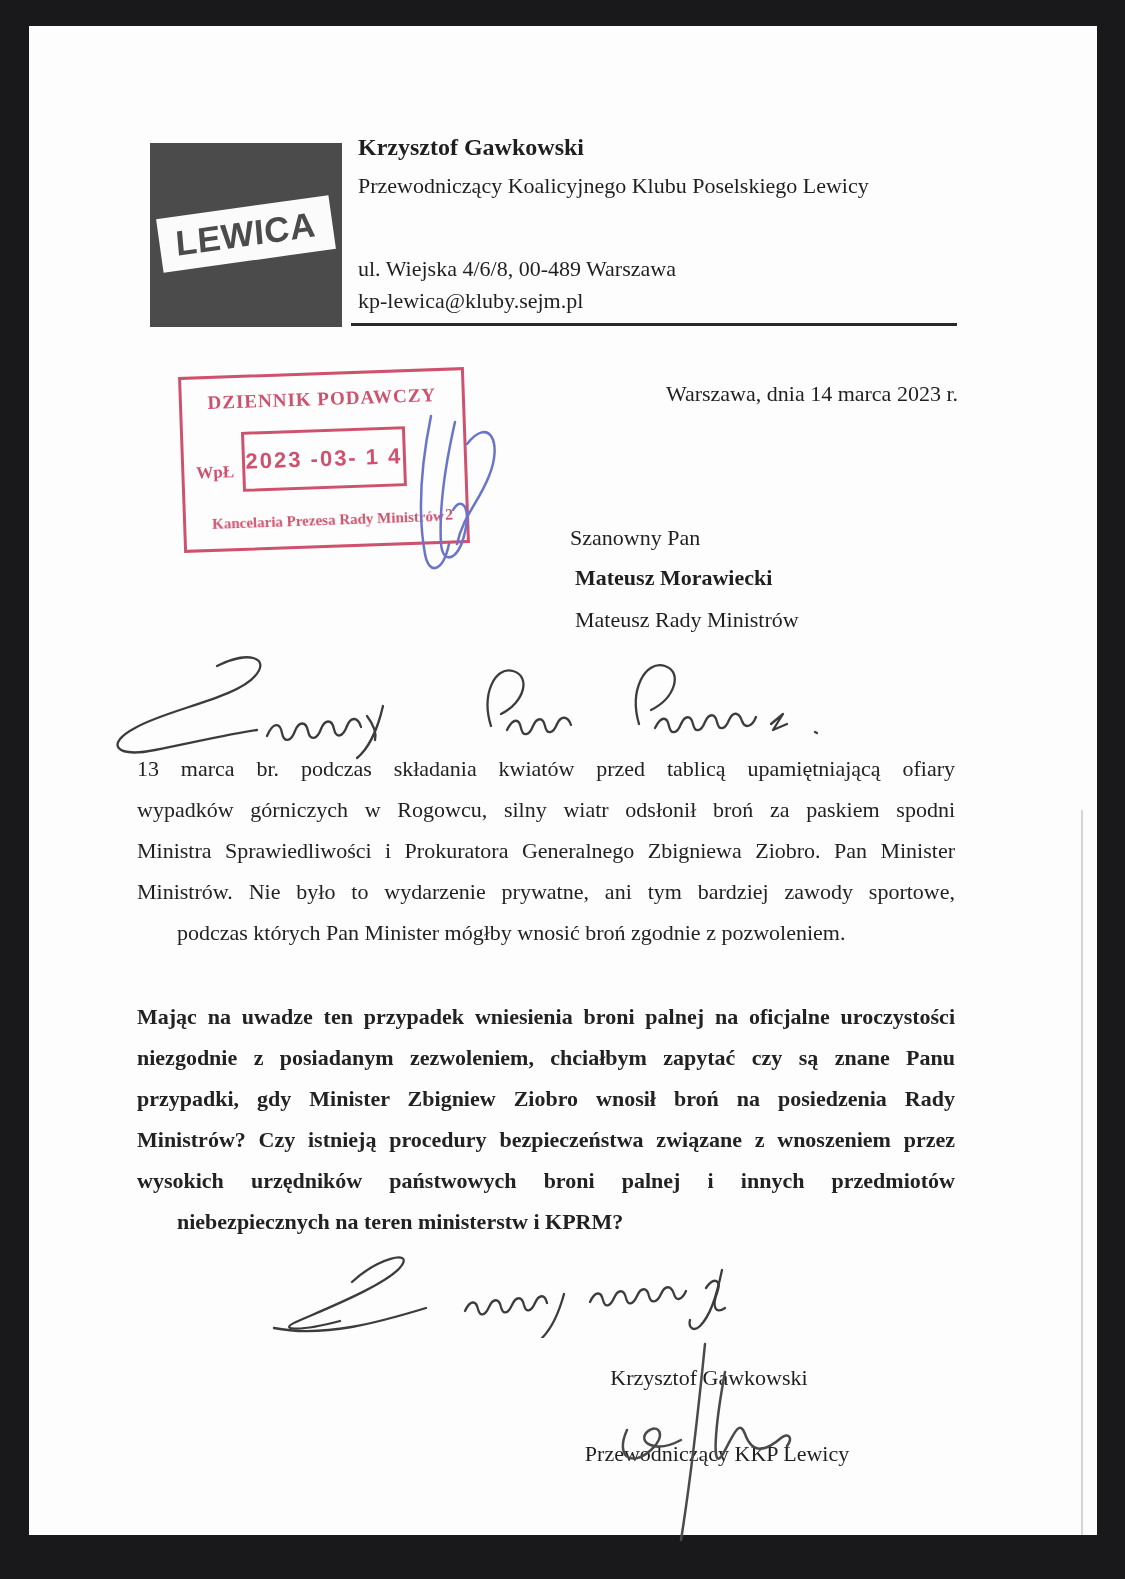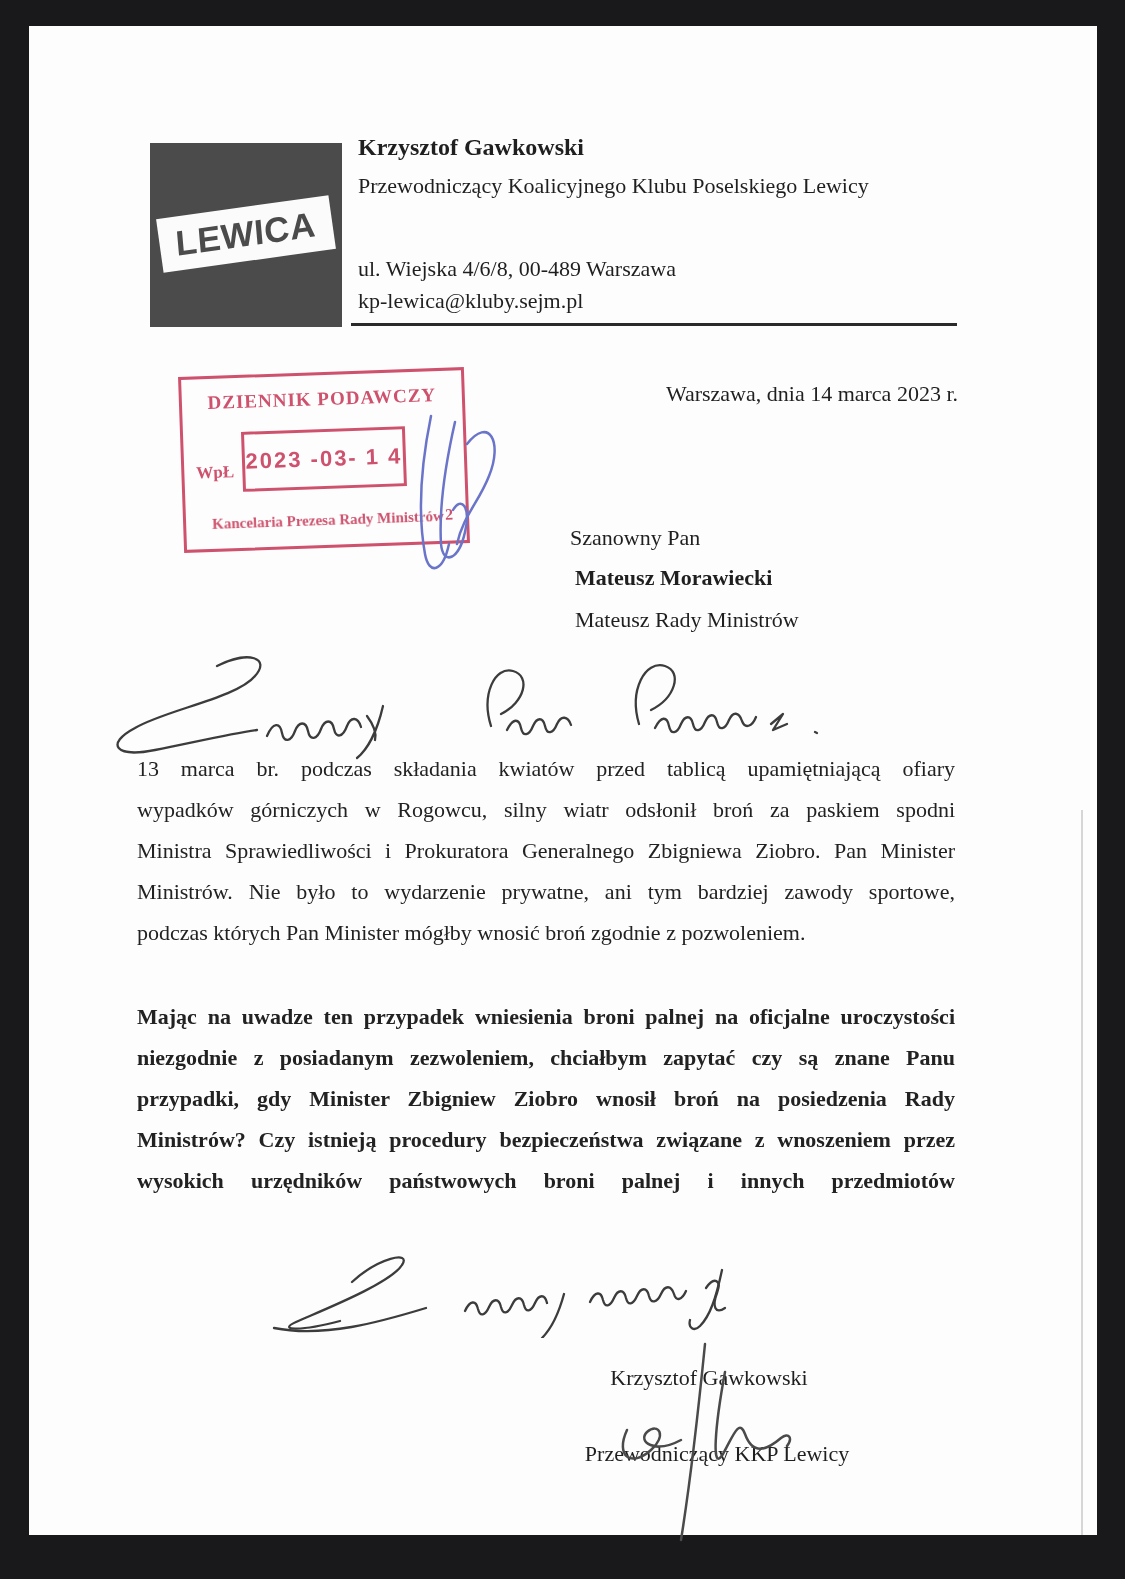--- a/index.html
+++ b/index.html
@@ -54,21 +54,21 @@
   
   .greeting-svg { position:absolute; left:70px; top:624px; }
   .closing-svg  { position:absolute; left:231px; top:1212px; }
   .hand path { fill:none; stroke:#3c3c3c; stroke-width:2.3; stroke-linecap:round; stroke-linejoin:round; }
   .stamp-scribble path { fill:none; stroke:#6a74c9; stroke-width:2.5; stroke-linecap:round; stroke-linejoin:round; }
   
   .body-block { position:absolute; left:108px; width:818px; font-size:22px; color:#222; }
   .body-p1 { top:722px; }
   .body-p2 { top:970px; font-weight:bold; }
   .bline { height:41px; line-height:41px; text-align:justify; text-align-last:justify; overflow:hidden; white-space:nowrap; }
-  .bline.last { text-align-last:left; }
+  .bline.last { text-align-last:left;margin-left:40px; }
   
   .sig-name  { position:absolute; left:530px; top:1339px; width:300px; text-align:center; font-size:22px; }
   .sig-title { position:absolute; left:538px; top:1415px; width:300px; text-align:center; font-size:22px; }
   .sig-svg   { position:absolute; left:568px; top:1316px; z-index:2; }
   .sig-svg path { fill:none; stroke:#4a4a4a; stroke-width:2.5; stroke-linecap:round; stroke-linejoin:round; }
   
   .edge-line { position:absolute; left:1052px; top:784px; width:2px; height:725px; background:#cfcfcf; opacity:.85; }
 </style>
 </head>
 <body>
@@ -128,20 +128,21 @@
     <div class="bline">Ministrów. Nie było to wydarzenie prywatne, ani tym bardziej zawody sportowe,</div>
     <div class="bline last">podczas których Pan Minister mógłby wnosić broń zgodnie z pozwoleniem.</div>
   </div>
 
   <div class="body-block body-p2">
     <div class="bline">Mając na uwadze ten przypadek wniesienia broni palnej na oficjalne uroczystości</div>
     <div class="bline">niezgodnie z posiadanym zezwoleniem, chciałbym zapytać czy są znane Panu</div>
     <div class="bline">przypadki, gdy Minister Zbigniew Ziobro wnosił broń na posiedzenia Rady</div>
     <div class="bline">Ministrów? Czy istnieją procedury bezpieczeństwa związane z wnoszeniem przez</div>
     <div class="bline">wysokich urzędników państwowych broni palnej i innych przedmiotów</div>
+    <div class="bline last">niebezpiecznych na teren ministerstw i KPRM?</div>
   </div>
 
   <svg class="closing-svg hand" width="520" height="100" viewBox="0 0 520 100" aria-label="Z wyrazami szacunku">
     <path d="M92,44 C118,20 152,12 142,27 C130,46 58,74 36,84 C16,93 42,93 80,83"></path>
     <path d="M14,90 C64,100 120,84 166,70"></path>
     <path d="M205,73 c5,-11 11,-11 13,-2 c2,8 7,7 11,-2 c4,-9 10,-9 12,0 c2,8 7,7 11,-2 c4,-9 10,-9 12,0 c2,8 7,7 11,-2 c4,-9 10,-9 12,0"></path>
     <path d="M304,56 c-6,22 -14,36 -22,44"></path>
     <path d="M330,64 c5,-11 11,-11 13,-2 c2,8 7,7 11,-2 c4,-9 10,-9 12,0 c2,8 7,7 11,-2 c4,-9 10,-9 12,0 c2,8 8,7 12,-2 c4,-9 10,-9 13,0 c2,8 8,6 12,-3"></path>
     <path d="M446,50 c8,-12 16,-8 11,5 c-5,13 -2,22 8,15"></path>
     <path d="M462,32 c-6,28 -12,46 -22,56 c-6,6 -12,2 -10,-6"></path>

